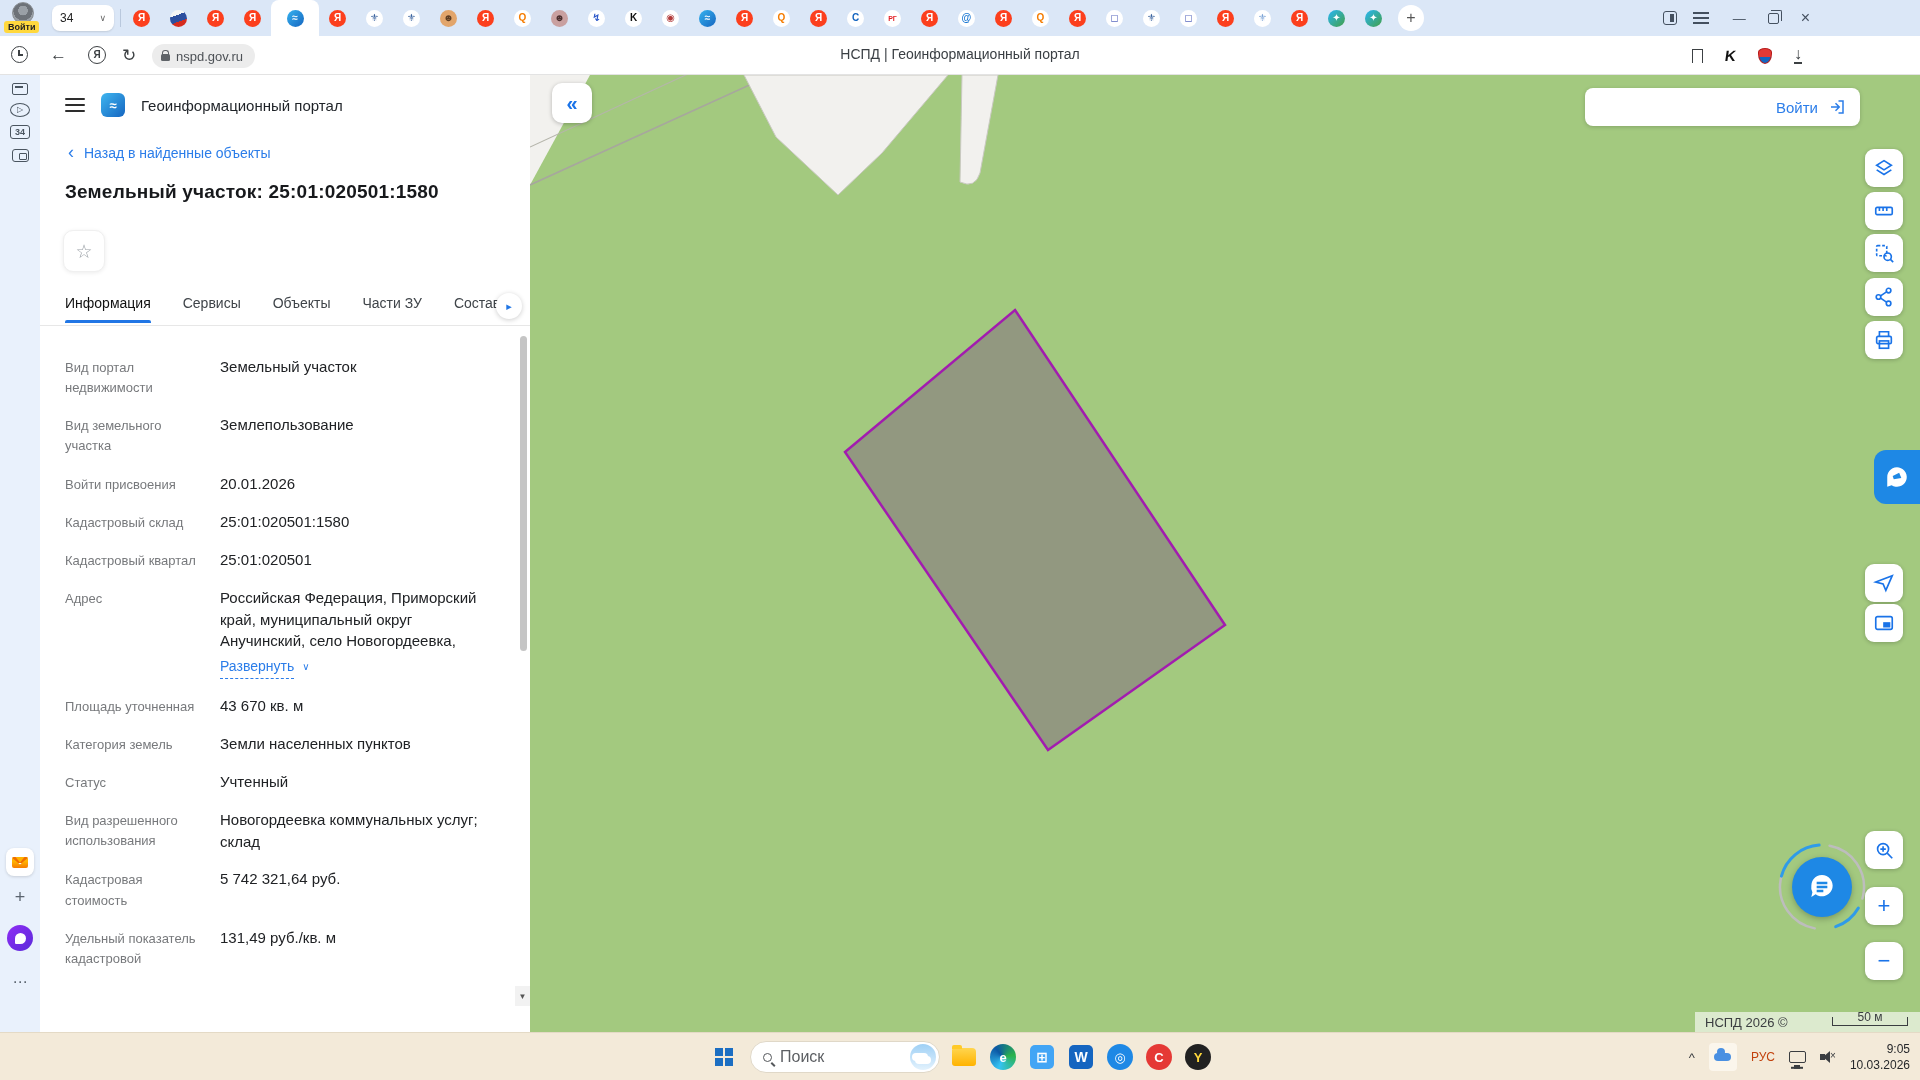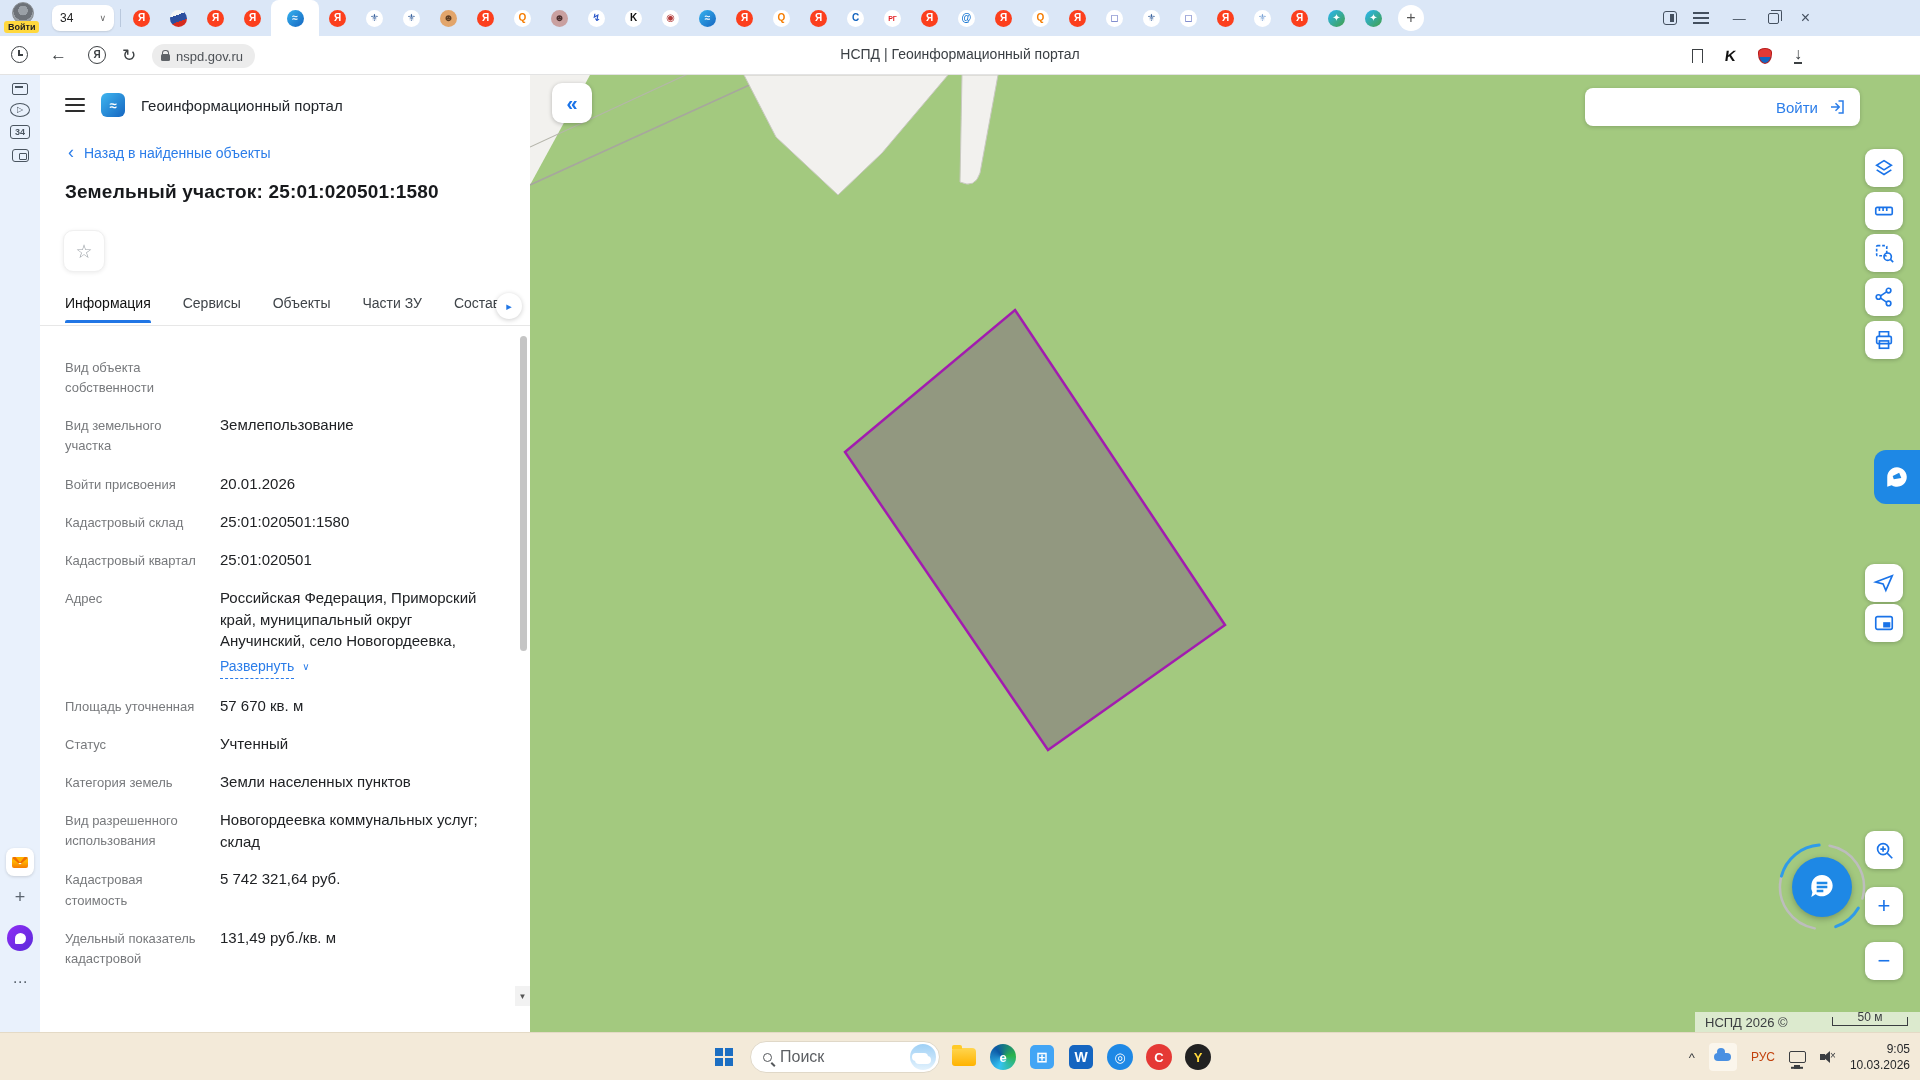--- a/index.html
+++ b/index.html
@@ -387,21 +387,25 @@
       </div>
     <div class="divider"></div>
     <div class="tabnext">
         <span>▸</span>
       </div>
   </div>
 
   <div class="fields">
 
       <div class="field">
-        <div class="lbl">Вид объекта собственности</div>
+        <div class="lbl">Вид портал недвижимости</div>
+        <div class="val">
+          <span>Земельный участок</span>
+          
+        </div>
       </div>
 
       <div class="field">
         <div class="lbl">Вид земельного участка</div>
         <div class="val">
           <span>Землепользование</span>
           
         </div>
       </div>
 
@@ -436,37 +440,37 @@
           <div class="morelink">
             <span class="txt">Развернуть</span>
             <span class="chv">∨</span>
           </div>
         </div>
       </div>
 
       <div class="field">
         <div class="lbl">Площадь уточненная</div>
         <div class="val">
-          <span>57 670 кв. м</span>
+          <span>43 670 кв. м</span>
+          
+        </div>
+      </div>
+
+      <div class="field">
+        <div class="lbl">Категория земель</div>
+        <div class="val">
+          <span>Земли населенных пунктов</span>
           
         </div>
       </div>
 
       <div class="field">
         <div class="lbl">Статус</div>
         <div class="val">
           <span>Учтенный</span>
-          
-        </div>
-      </div>
-
-      <div class="field">
-        <div class="lbl">Категория земель</div>
-        <div class="val">
-          <span>Земли населенных пунктов</span>
           
         </div>
       </div>
 
       <div class="field">
         <div class="lbl">Вид разрешенного использования</div>
         <div class="val">
           <span>Новогордеевка коммунальных услуг; склад</span>
           
         </div>

